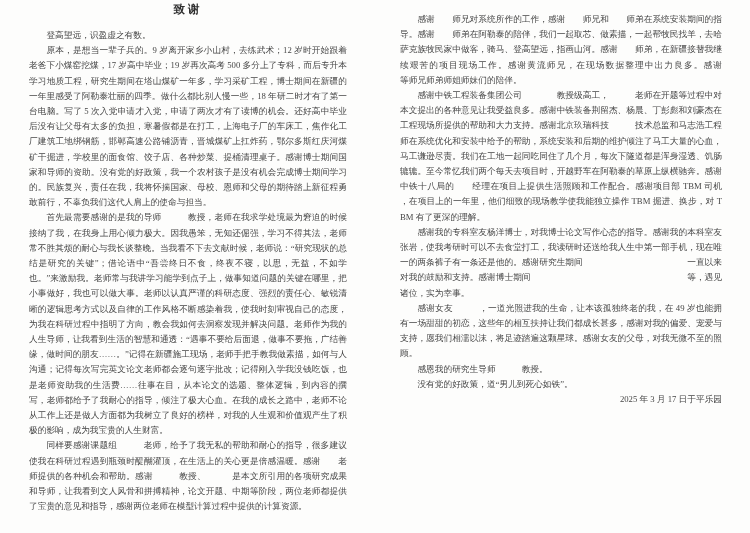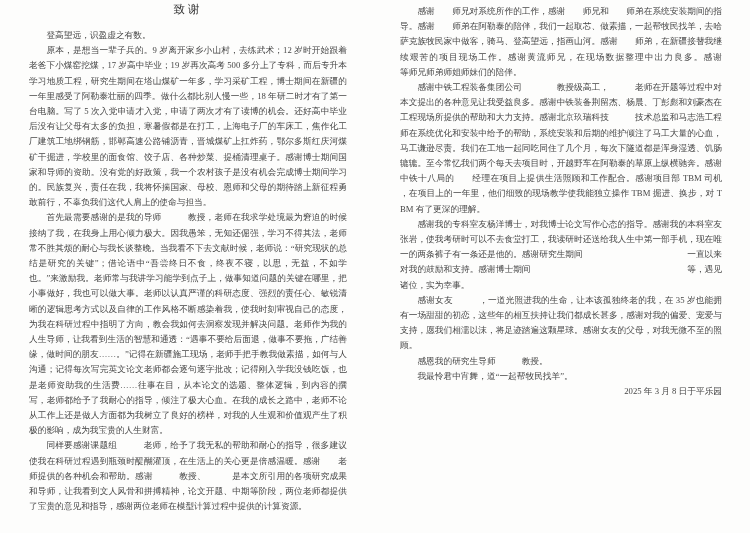--- a/index.html
+++ b/index.html
@@ -17,25 +17,25 @@
     color: #454545;
     overflow: hidden;
   }
   .page {
     box-sizing: border-box;
     width: 375px;
     height: 533px;
     overflow: hidden;
   }
   .page-left  { padding: 2px 28px 0 29px; }
-  .page-right { padding: 4px 28px 0 25px; }
+  .page-right { padding: 12px 28px 0 25px; }
   .title {
     margin: 0 0 11px 0;
     font-size: 11.5px;
-    font-weight: normal;
+    font-weight: bold;
     text-align: center;
     letter-spacing: 3px;
     color: #2e2e2e;
   }
   .para {
     margin: 0;
     font-size: 8.7px;
     line-height: 15.2px;
     text-align: justify;
     text-indent: 2em;
@@ -61,19 +61,19 @@
     <p class="para">登高望远，识盈虚之有数。</p>
     <p class="para">原本，是想当一辈子兵的。9 岁离开家乡小山村，去练武术；12 岁时开始跟着老爸下小煤窑挖煤，17 岁高中毕业；19 岁再次高考 500 多分上了专科，而后专升本学习地质工程，研究生期间在塔山煤矿一年多，学习采矿工程，博士期间在新疆的一年里感受了阿勒泰壮丽的四季。做什么都比别人慢一些，18 年研二时才有了第一台电脑。写了 5 次入党申请才入党，申请了两次才有了读博的机会。还好高中毕业后没有让父母有太多的负担，寒暑假都是在打工，上海电子厂的车床工，焦作化工厂建筑工地绑钢筋，邯郸高速公路铺沥青，晋城煤矿上扛炸药，鄂尔多斯红庆河煤矿干掘进，学校里的面食馆、饺子店、各种炒菜、提桶清理桌子。感谢博士期间国家和导师的资助。没有党的好政策，我一个农村孩子是没有机会完成博士期间学习的。民族复兴，责任在我，我将怀揣国家、母校、恩师和父母的期待踏上新征程勇敢前行，不辜负我们这代人肩上的使命与担当。</p>
     <p class="para">首先最需要感谢的是我的导师　　　教授，老师在我求学处境最为窘迫的时候接纳了我，在我身上用心倾力极大。因我愚笨，无知还倔强，学习不得其法，老师常不胜其烦的耐心与我长谈整晚。当我看不下去文献时候，老师说：“研究现状的总结是研究的关键”；借论语中“吾尝终日不食，终夜不寝，以思，无益，不如学也。”来激励我。老师常与我讲学习能学到点子上，做事知道问题的关键在哪里，把小事做好，我也可以做大事。老师以认真严谨的科研态度、强烈的责任心、敏锐清晰的逻辑思考方式以及自律的工作风格不断感染着我，使我时刻审视自己的态度，为我在科研过程中指明了方向，教会我如何去洞察发现并解决问题。老师作为我的人生导师，让我看到生活的智慧和通透：“遇事不要给后面退，做事不要拖，广结善缘，做时间的朋友……。”记得在新疆施工现场，老师手把手教我做素描，如何与人沟通；记得每次写完英文论文老师都会逐句逐字批改；记得刚入学我没钱吃饭，也是老师资助我的生活费……往事在目，从本论文的选题、整体逻辑，到内容的撰写，老师都给予了我耐心的指导，倾注了极大心血。在我的成长之路中，老师不论从工作上还是做人方面都为我树立了良好的榜样，对我的人生观和价值观产生了积极的影响，成为我宝贵的人生财富。</p>
     <p class="para">同样要感谢课题组　　　老师，给予了我无私的帮助和耐心的指导，很多建议使我在科研过程遇到瓶颈时醍醐灌顶，在生活上的关心更是倍感温暖。感谢　　老师提供的各种机会和帮助。感谢　　　教授、　　　是本文所引用的各项研究成果和导师，让我看到文人风骨和拼搏精神，论文开题、中期等阶段，两位老师都提供了宝贵的意见和指导，感谢两位老师在模型计算过程中提供的计算资源。</p>
   </div>
 
   <div class="page page-right">
     <p class="para">感谢　　师兄对系统所作的工作，感谢　　师兄和　　师弟在系统安装期间的指导。感谢　　师弟在阿勒泰的陪伴，我们一起取芯、做素描，一起帮牧民找羊，去哈萨克族牧民家中做客，骑马、登高望远，指画山河。感谢　　师弟，在新疆接替我继续艰苦的项目现场工作。感谢黄流师兄，在现场数据整理中出力良多。感谢　　　　　　　　　　　　　　　　　　　　　　　　等师兄师弟师姐师妹们的陪伴。</p>
     <p class="para">感谢中铁工程装备集团公司　　　　教授级高工，　　　老师在开题等过程中对本文提出的各种意见让我受益良多。感谢中铁装备荆留杰、杨晨、丁彭彪和刘豪杰在工程现场所提供的帮助和大力支持。感谢北京玖瑞科技　　　技术总监和马志浩工程师在系统优化和安装中给予的帮助，系统安装和后期的维护倾注了马工大量的心血，马工谦逊尽责。我们在工地一起同吃同住了几个月，每次下隧道都是浑身湿透、饥肠辘辘。至今常忆我们两个每天去项目时，开越野车在阿勒泰的草原上纵横驰奔。感谢中铁十八局的　　经理在项目上提供生活照顾和工作配合。感谢项目部 TBM 司机　　　　　　　　　　　　，在项目上的一年里，他们细致的现场教学使我能独立操作 TBM 掘进、换步，对 TBM 有了更深的理解。</p>
     <p class="para">感谢我的专科室友杨洋博士，对我博士论文写作心态的指导。感谢我的本科室友张岩，使我考研时可以不去食堂打工，我读研时还送给我人生中第一部手机，现在唯一的两条裤子有一条还是他的。感谢研究生期间　　　　　　　　　　　　一直以来对我的鼓励和支持。感谢博士期间　　　　　　　　　　　　　　　　　　等，遇见诸位，实为幸事。</p>
-    <p class="para">感谢女友　　　，一道光照进我的生命，让本该孤独终老的我，在 35 岁也能拥有一场甜甜的初恋，这些年的相互扶持让我们都成长甚多，感谢对我的偏爱、宠爱与支持，愿我们相濡以沫，将足迹踏遍这颗星球。感谢女友的父母，对我无微不至的照顾。</p>
+    <p class="para">感谢女友　　　，一道光照进我的生命，让本该孤独终老的我，在 49 岁也能拥有一场甜甜的初恋，这些年的相互扶持让我们都成长甚多，感谢对我的偏爱、宠爱与支持，愿我们相濡以沫，将足迹踏遍这颗星球。感谢女友的父母，对我无微不至的照顾。</p>
     <p class="para">感恩我的研究生导师　　　教授。</p>
-    <p class="para">我最怜君中宵舞，道“一起帮牧民找羊”。</p>
-    <p class="date-line">2025 年 3 月 8 日于平乐园</p>
+    <p class="para">没有党的好政策，道“男儿到死心如铁”。</p>
+    <p class="date-line">2025 年 3 月 17 日于平乐园</p>
   </div>
 
 </div>
 
 </body></html>

